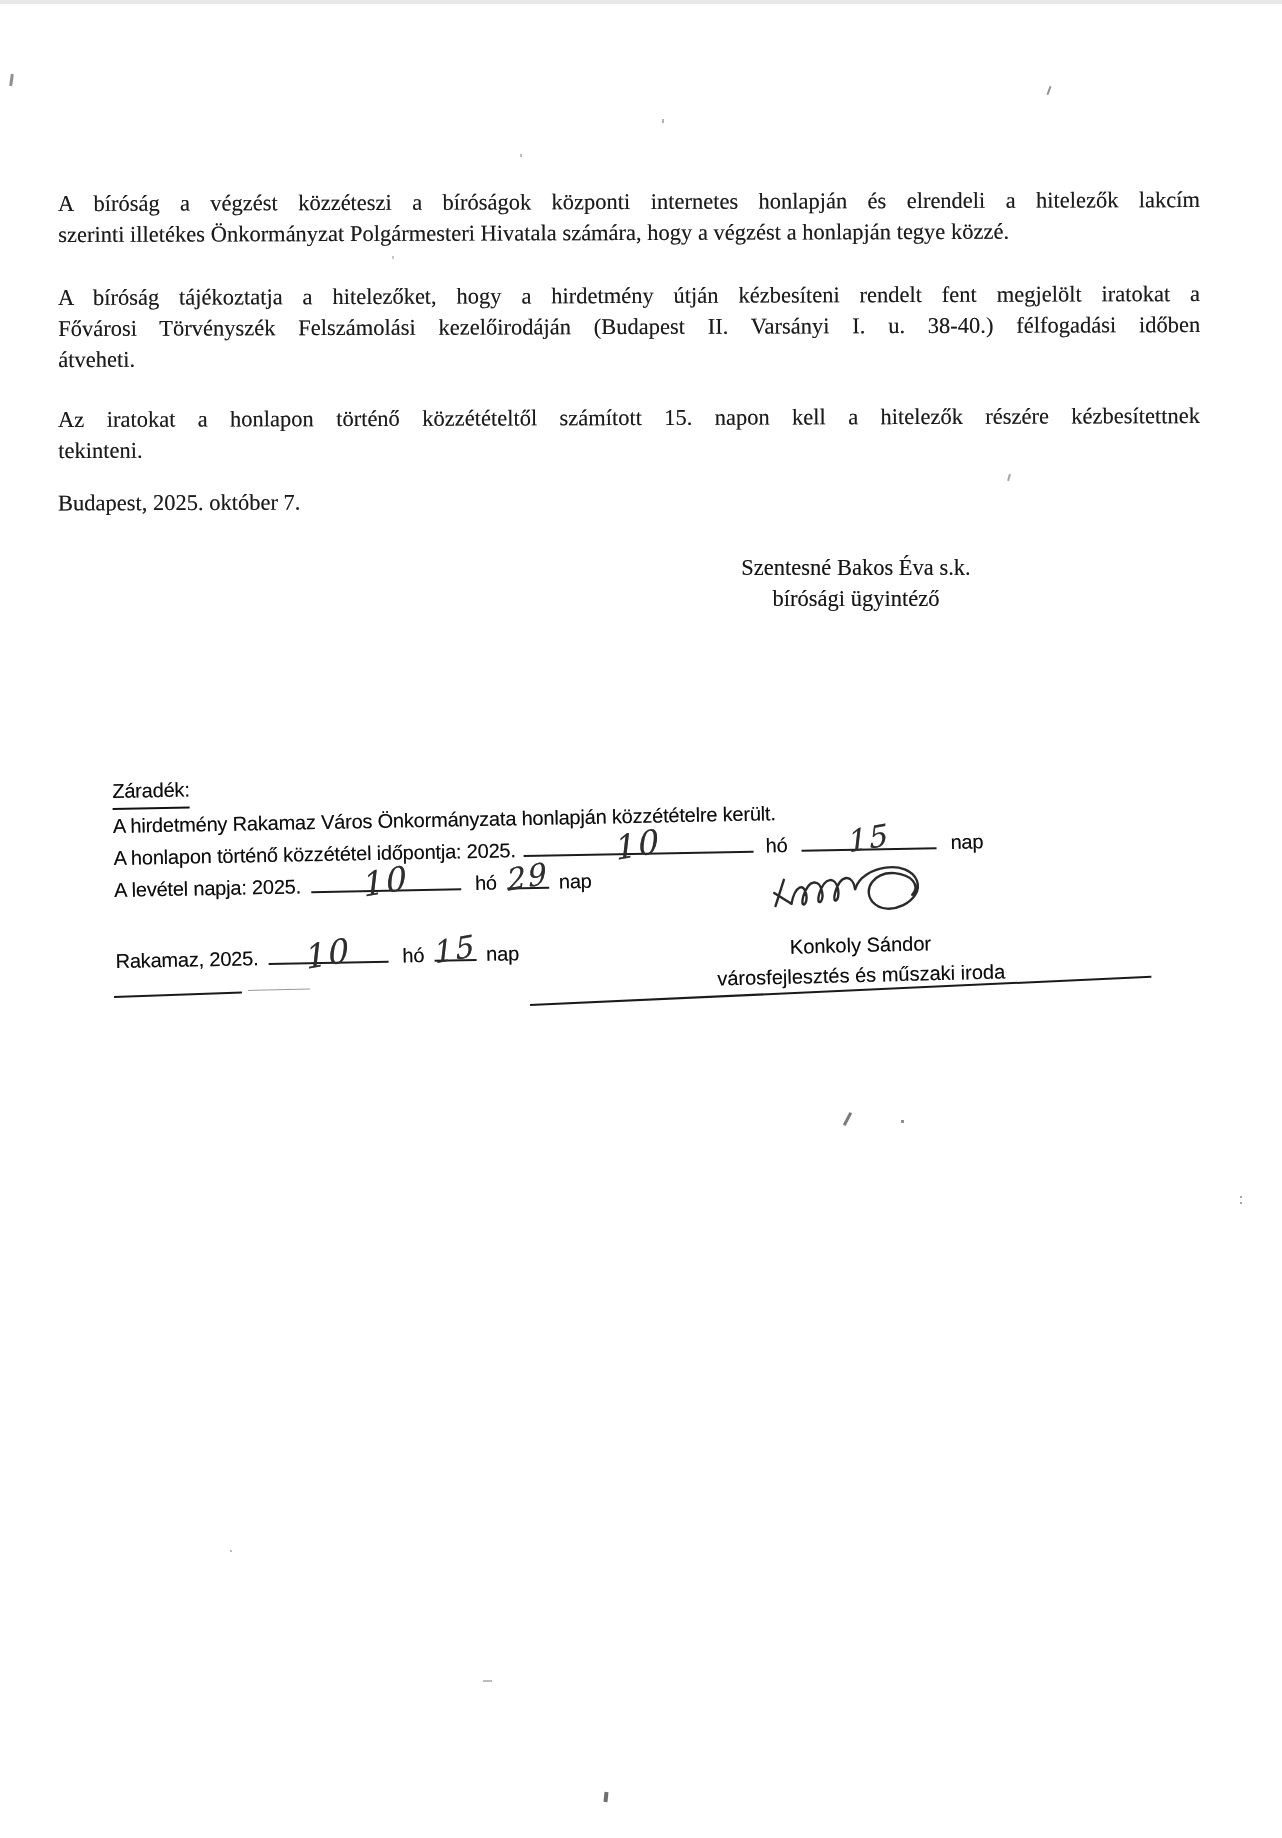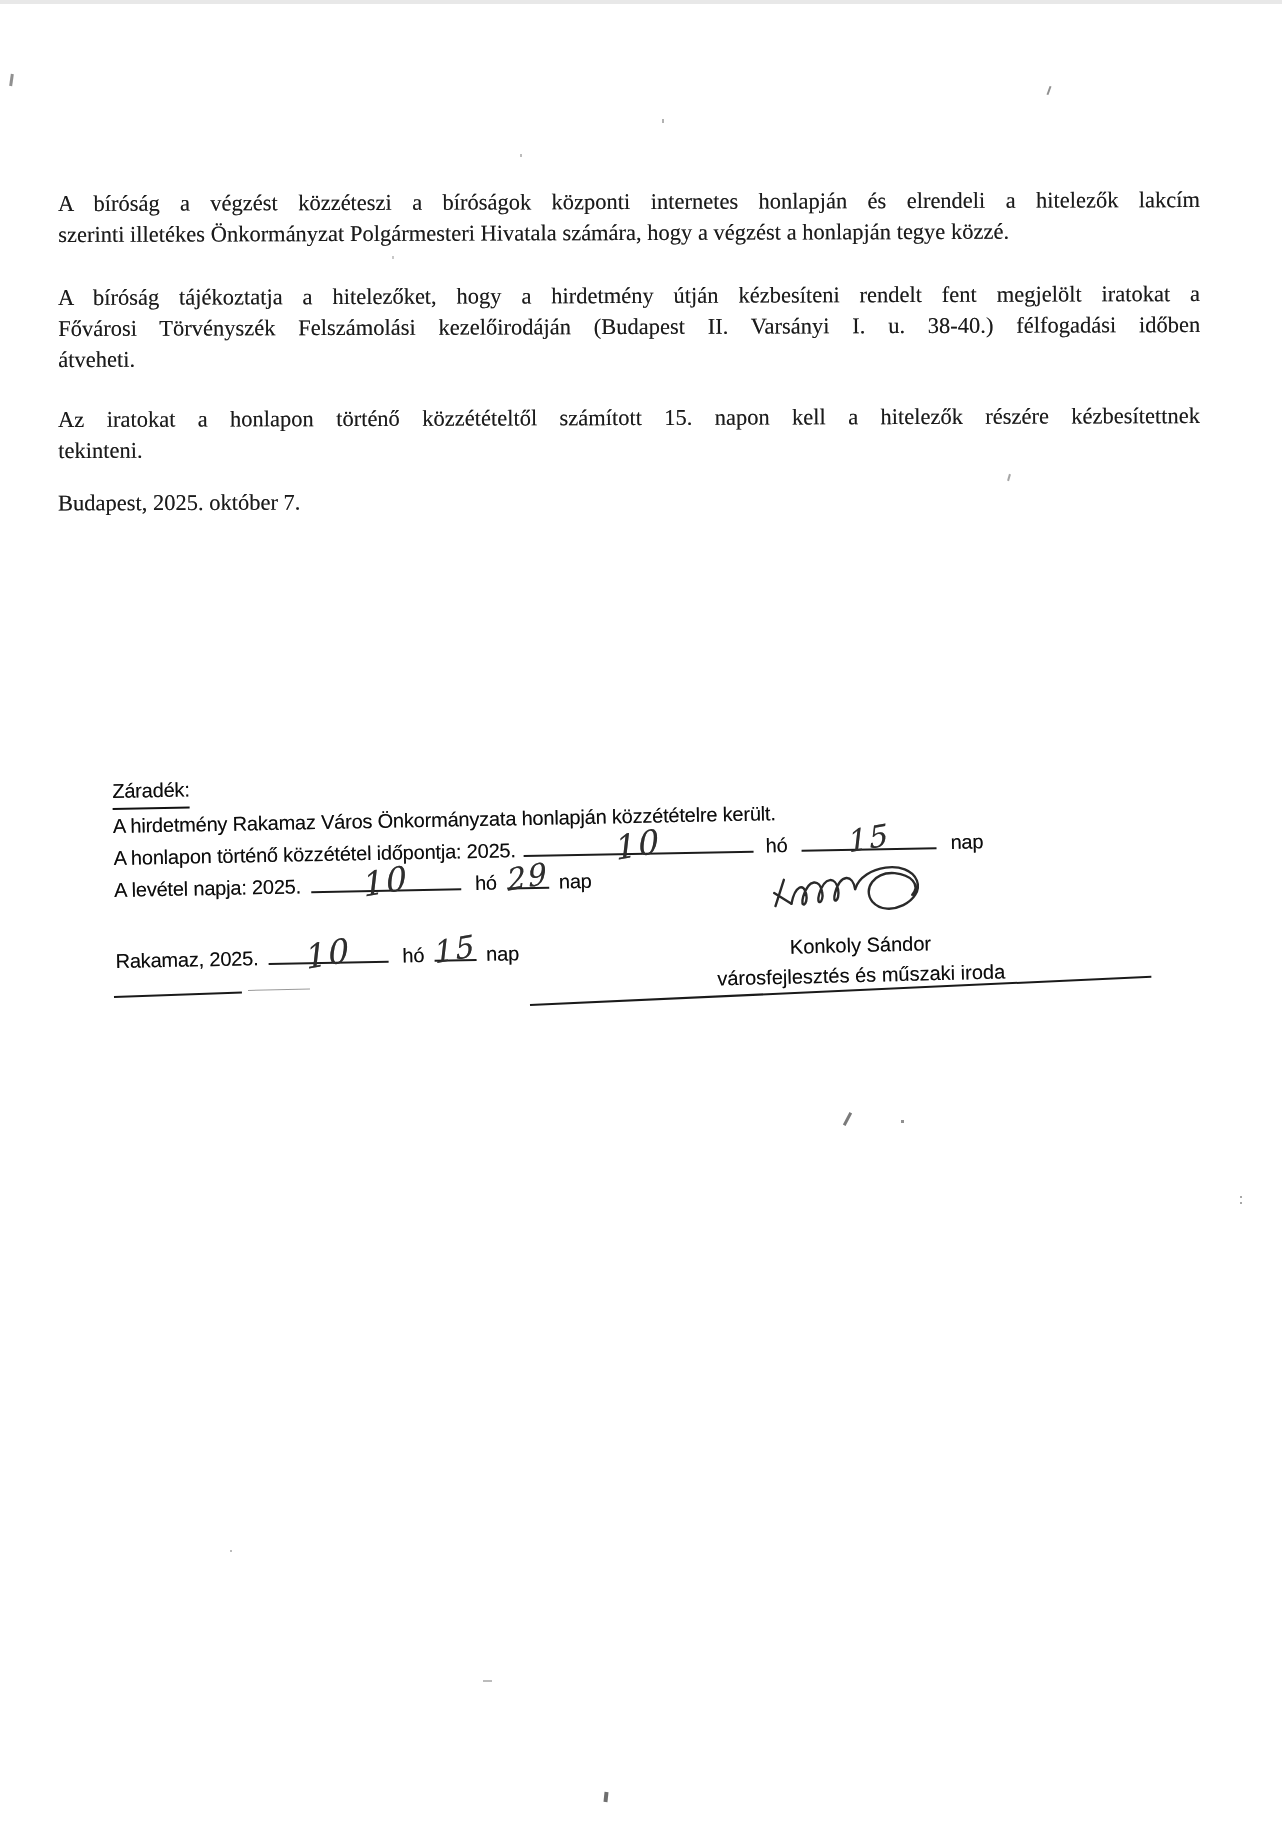--- a/index.html
+++ b/index.html
@@ -104,20 +104,24 @@
     <span class="jline last">átveheti.</span>
   </div>
 
   <div class="typed" style="top:400px;">
     <span class="jline">Az iratokat a honlapon történő közzétételtől számított 15. napon kell a hitelezők részére kézbesítettnek</span>
     <span class="jline last">tekinteni.</span>
   </div>
 
   <div class="dateline">Budapest, 2025. október 7.</div>
 
+  <div class="court-sig">
+    <div>Szentesné Bakos Éva s.k.</div>
+    <div>bírósági ügyintéző</div>
+  </div>
 
   <div class="zaradek">
     <span class="z-heading">Záradék:</span>
     <span class="z-row">A hirdetmény Rakamaz Város Önkormányzata honlapján közzétételre került.</span>
 
     <span class="z-row">
       <span>A honlapon történő közzététel időpontja: 2025.</span><span class="blank w230"><span class="hw">10</span></span><span class="lbl">hó</span><span class="blank w135"><span class="hw small">15</span></span><span class="lbl">nap</span>
     </span>
 
     <span class="z-row">

